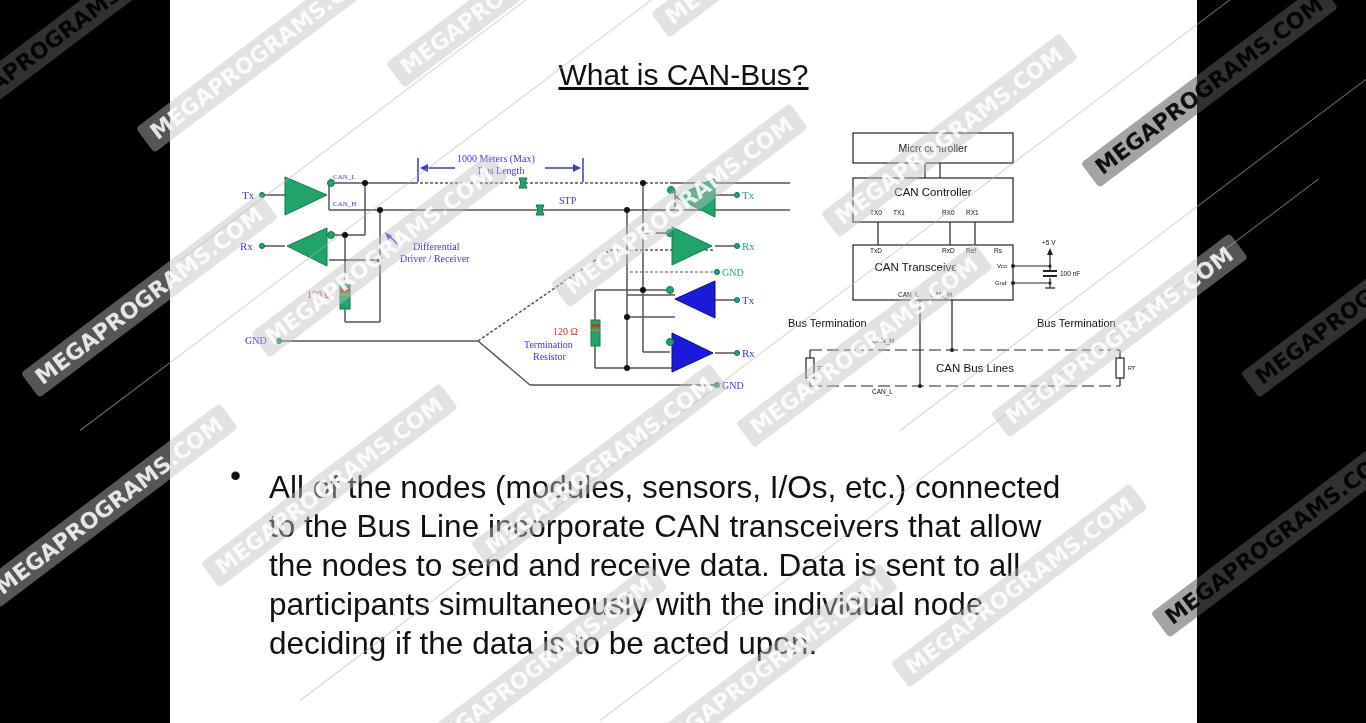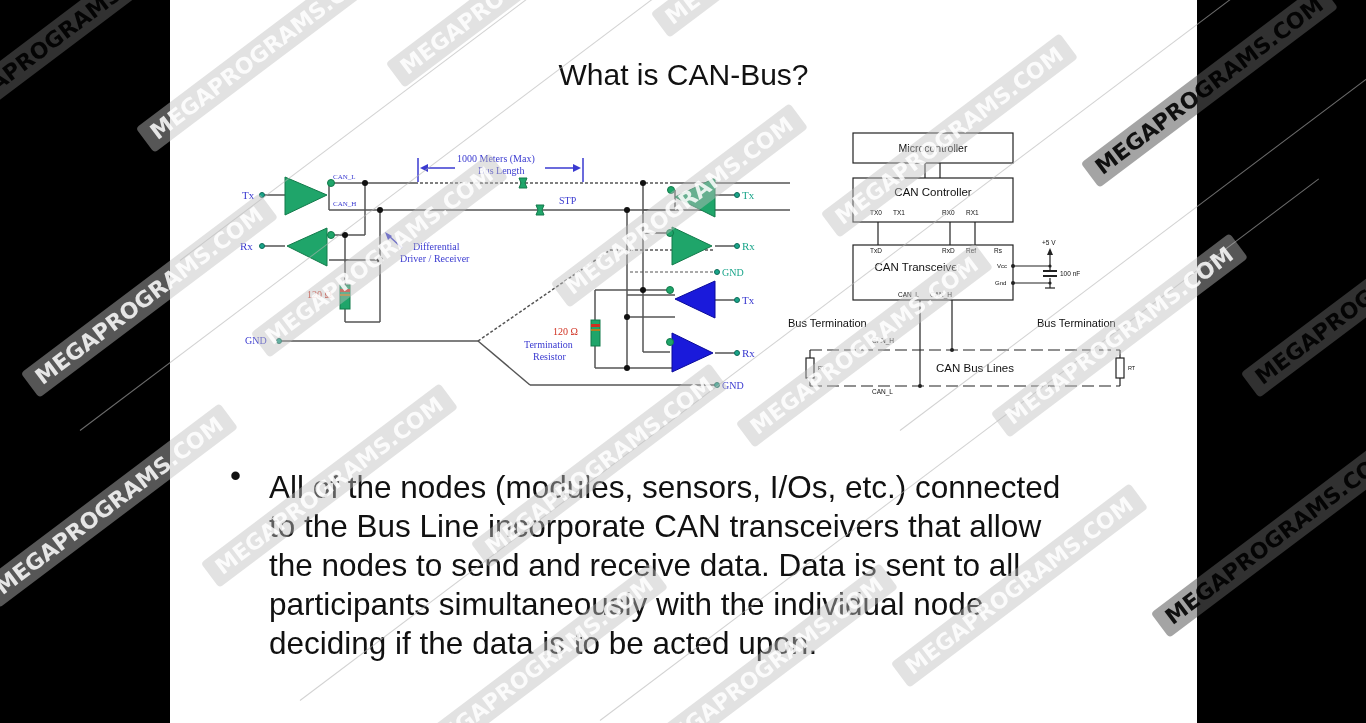--- a/index.html
+++ b/index.html
@@ -6,21 +6,21 @@
   body {
     width:1366px; height:723px; overflow:hidden; background:#000;
     position:relative; font-family:"Liberation Sans", sans-serif;
   }
   #slide {
     position:absolute; left:170px; top:0; width:1027px; height:723px;
     background:#fff; overflow:hidden;
   }
   #slide-title {
     position:absolute; left:0; width:100%; top:58px; text-align:center;
-    font-size:30px; color:#111; font-family:"Liberation Sans", sans-serif;
+    font-size:30px; color:#111; font-family:"Liberation Sans", sans-serif;text-decoration:underline;
   }
   #left-diagram { position:absolute; left:60px; top:140px; width:560px; height:260px; }
   #right-diagram { position:absolute; left:610px; top:128px; width:370px; height:275px; }
   .serif { font-family:"Liberation Serif", serif; }
   .sans { font-family:"Liberation Sans", sans-serif; }
   #bullet-block {
     position:absolute; left:60px; top:456px; width:920px;
     font-size:31.5px; line-height:39px; color:#111;
   }
   #bullet-dot { position:absolute; left:0; top:0; width:30px; }

